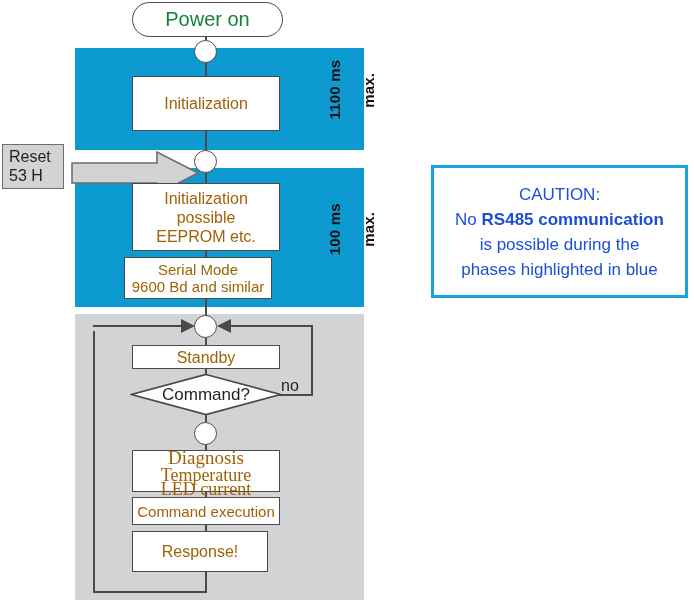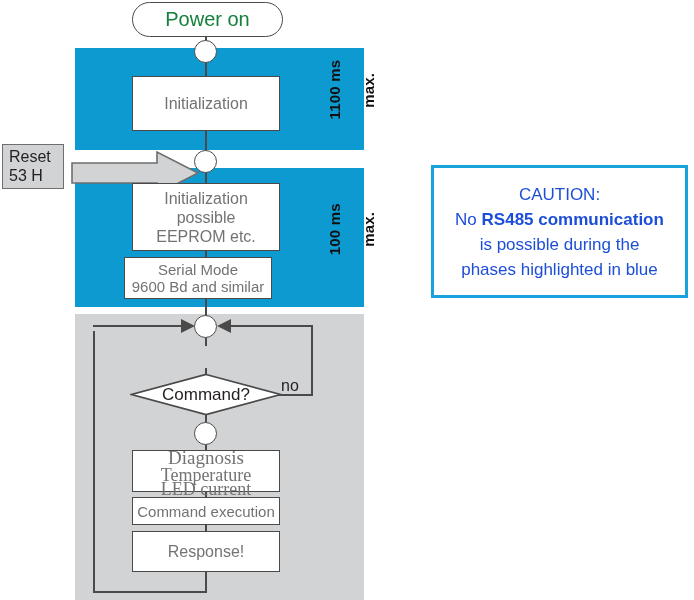--- a/index.html
+++ b/index.html
@@ -34,21 +34,21 @@
   .node{
     position:absolute;
     background:#ffffff;
     border:1.6px solid #4a4a4a;
     box-sizing:border-box;
     display:flex;
     flex-direction:column;
     align-items:center;
     justify-content:center;
     text-align:left;
-    color:#737373;
+    color:#a16207;
   }
   .node .l1{font-size:16px;line-height:19px;}
   .node .l2{font-size:15px;line-height:17px;}
   .node .small{font-size:18px;line-height:14px;}
   .node .big{font-size:19px;line-height:21px;}
 
   .terminator{
     position:absolute;
     background:#ffffff;
     border:1.7px solid #4a4a4a;
@@ -188,20 +188,23 @@
     <span class="l1">EEPROM etc.</span>
   </div>
 
   <div class="node" style="left:124px;top:257px;width:148px;height:42px;">
     <span class="l2">Serial Mode</span>
     <span class="l2">9600 Bd and similar</span>
   </div>
 
   <div class="conn" style="left:194px;top:315px;width:23px;height:23px;"></div>
 
+  <div class="node" style="left:132px;top:345px;width:148px;height:24px;">
+    <span class="l1">Standby</span>
+  </div>
 
   <div class="diamond-wrap" style="left:130px;top:373px;width:152px;height:43px;">
     <svg width="152" height="43" viewBox="0 0 152 43">
       <polygon points="76,1.5 150.5,21.5 76,41.5 1.5,21.5" fill="#ffffff" stroke="#4a4a4a" stroke-width="1.8"></polygon>
     </svg>
     <div class="dtext">Command?</div>
   </div>
 
   <div style="position:absolute;left:281px;top:377px;font-size:16px;color:#231f20;">
     <span>no</span>
@@ -212,21 +215,21 @@
   <div class="node" style="left:132px;top:450px;width:148px;height:42px;font-family:Liberation Serif, serif;">
     <span class="big">Diagnosis</span>
     <span class="small">Temperature</span>
     <span class="small">LED current</span>
   </div>
 
   <div class="node" style="left:132px;top:497px;width:148px;height:28px;">
     <span class="l2">Command execution</span>
   </div>
 
-  <div class="node" style="left:132px;top:531px;width:148px;height:41px;">
+  <div class="node" style="left:132px;top:531px;width:136px;height:41px;">
     <span class="l1">Response!</span>
   </div>
 
   <div class="reset-box" style="left:2px;top:144px;width:62px;height:45px;">
     <div>Reset</div>
     <div>53 H</div>
   </div>
 
   <div class="caution" style="left:431px;top:165px;width:257px;height:133px;">
     <div class="row">CAUTION:</div>

